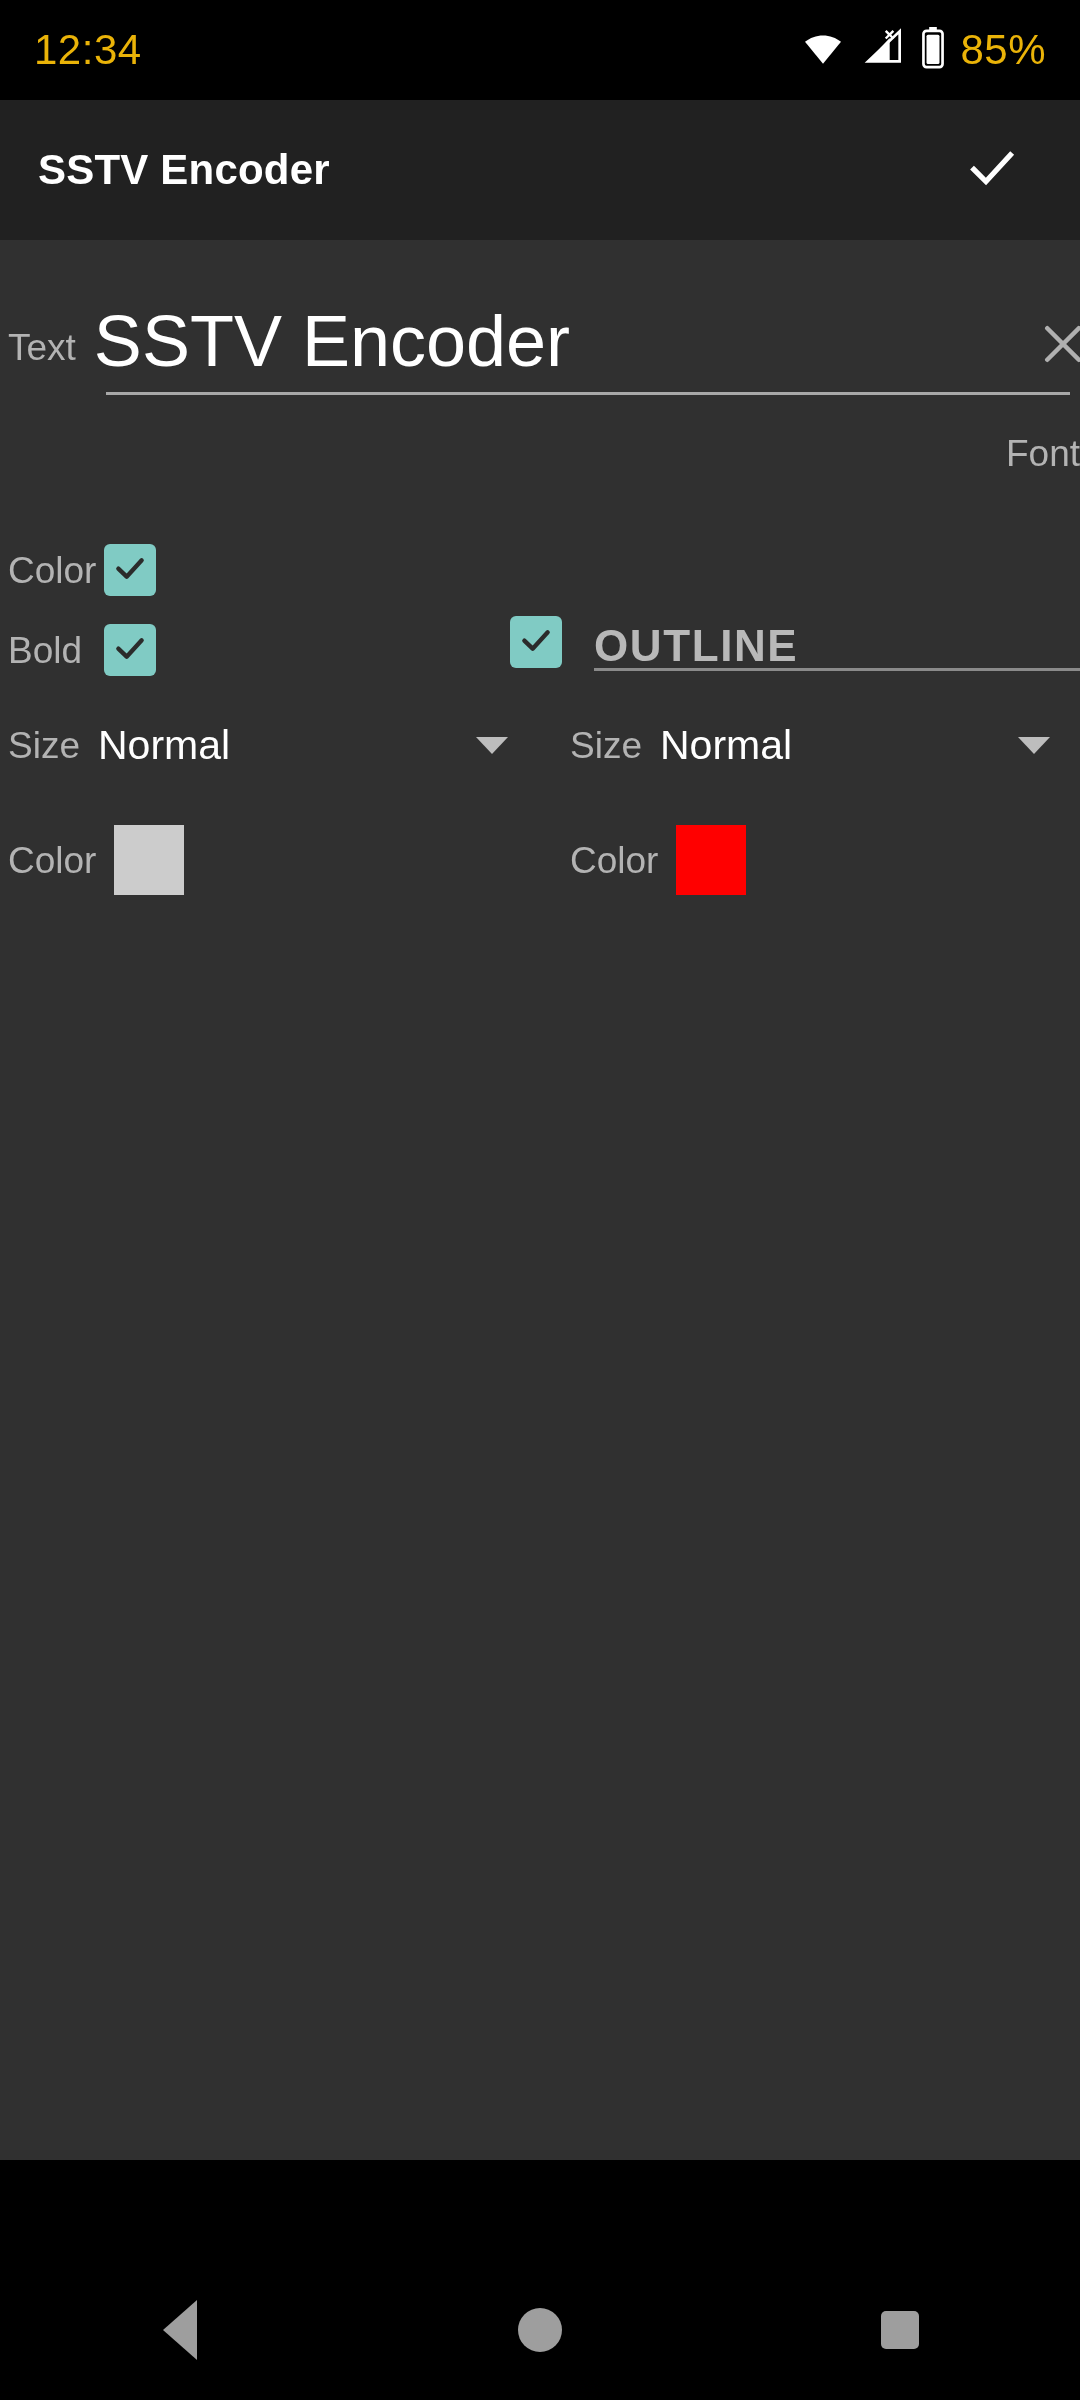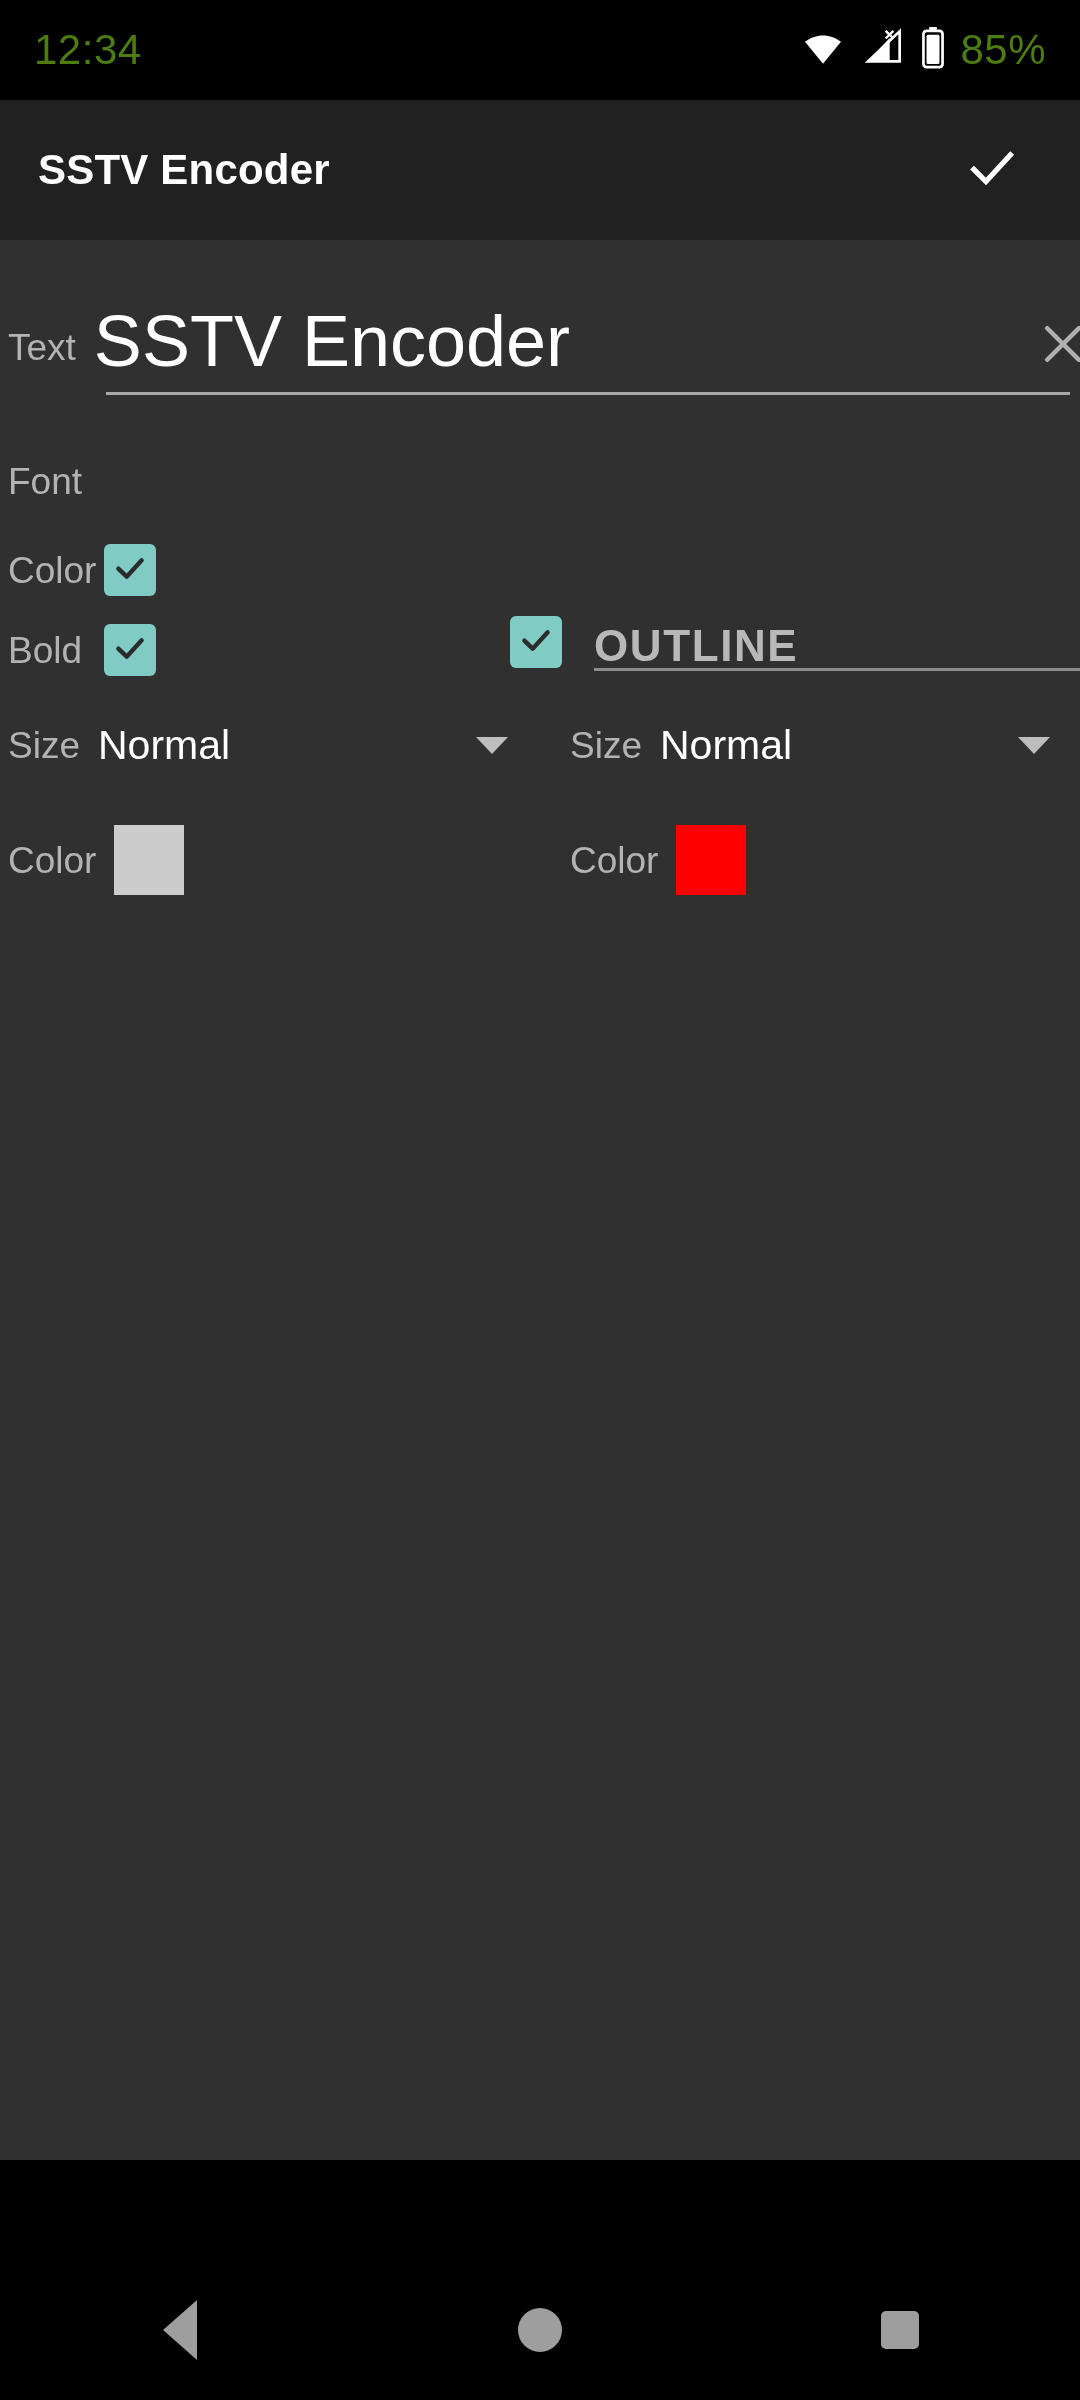--- a/index.html
+++ b/index.html
@@ -8,21 +8,21 @@
     background:#000;
     font-family:"Liberation Sans", sans-serif;
     overflow:hidden;
   }
   .phone { position:relative; width:1080px; height:2400px; background:#000; }
 
   
   .statusbar {
     position:absolute; left:0; top:0; width:1080px; height:100px;
     background:#000; display:flex; align-items:center;
-    padding:12px 34px; color:#4d7c0f;
+    padding:12px 34px; color:#eab308;
   }
   .status-clock { font-size:42px; letter-spacing:0.5px; }
   .status-right { margin-left:auto; display:flex; align-items:center; gap:14px; }
   .status-pct { font-size:42px; letter-spacing:0.5px;text-align:center; }
   .sicon { display:block; }
 
   
   .appbar {
     position:absolute; left:0; top:100px; width:1080px; height:140px;
     background:#212121; display:flex; align-items:center; padding:0 38px;
@@ -58,21 +58,21 @@
   }
   .clear-btn {
     width:76px; height:76px; display:flex; align-items:center; justify-content:center;
     margin-bottom:4px; flex:0 0 auto;
   }
   .text-underline {
     position:absolute; left:106px; top:152px; width:964px; height:3px; background:#a8a8a8;
   }
 
   
-  .row-font { position:absolute; left:0; top:186px; width:1080px; height:110px; display:flex; align-items:center; }
+  .row-font { position:absolute; left:0; top:158px; width:1080px; height:110px; display:flex; align-items:center;justify-content:flex-end; }
   .row-font .label { padding-left:8px; }
   .spinner-full { flex:1; display:flex; align-items:center; margin-left:18px; padding-right:30px; }
   .caret {
     margin-left:auto; width:0; height:0;
     border-left:16px solid transparent; border-right:16px solid transparent;
     border-top:17px solid #bdbdbd;
   }
 
   
   .cb {

